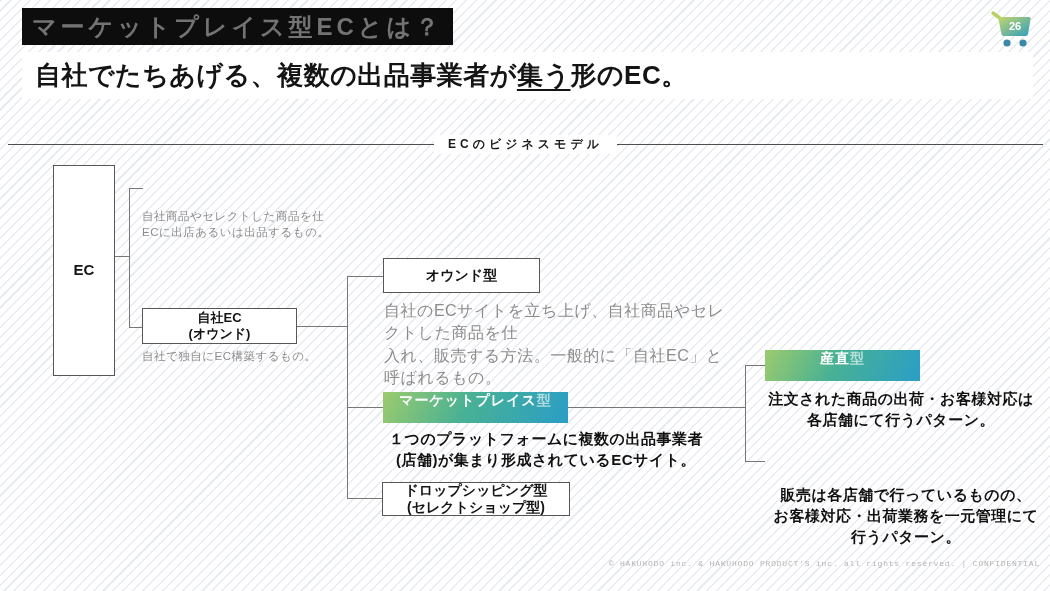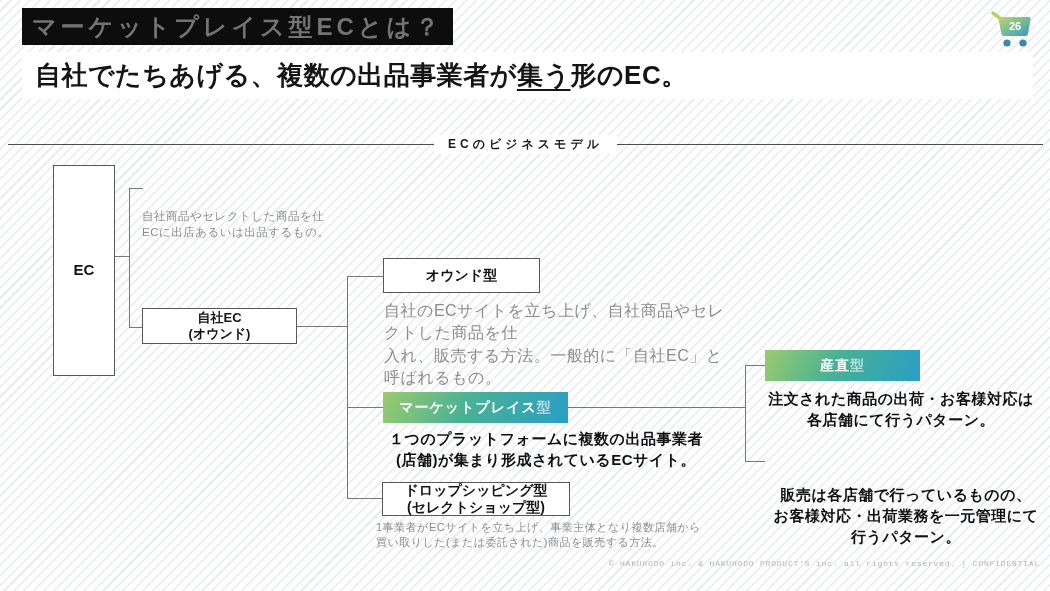--- a/index.html
+++ b/index.html
@@ -48,21 +48,21 @@
   
   .wbox {
     position: absolute; background: #ffffff; border: 1px solid #575757;
     display: flex; flex-direction: column; align-items: center; justify-content: center;
     color: #141414; font-weight: bold; text-align: center; line-height: 1.25;
   }
   .gbox {
     position: absolute;
     background: linear-gradient(115deg, #9ccb6d 0%, #49b194 45%, #2a9ec6 100%);
     color: #ffffff; font-weight: bold; text-align: center;
-    display: flex; flex-direction: column; align-items: center; justify-content: center;
+    display: flex; flex-direction: column; align-items: center; justify-content: flex-start;
     line-height: 1.25; letter-spacing: 1px;
   }
   .gbox .suffix { color: rgba(255,255,255,0.62); font-weight: bold; }
   .hline, .vline { position: absolute; background: #777777; }
   .hline { height: 1px; }
   .vline { width: 1px; }
   .desc-gray {
     position: absolute; color: #8c8c8c; font-size: 11.5px; line-height: 1.4;
     white-space: pre-line; letter-spacing: 0.5px;
   }
@@ -132,41 +132,40 @@
     <span>EC</span>
   </div>
 
   <div class="desc-gray" style="left:142px; top:208px; width:220px;">自社商品やセレクトした商品を仕
 ECに出店あるいは出品するもの。</div>
 
   <div class="wbox" style="left:142px; top:308px; width:155px; height:36px; font-size:13px;">
     <span>自社EC</span>
     <span>(オウンド)</span>
   </div>
+  <div class="desc-gray" style="left:142px; top:348px; width:220px;">自社で独自にEC構築するもの。</div>
 
   <div class="wbox" style="left:383px; top:258px; width:157px; height:35px; font-size:14px;">
     <span>オウンド型</span>
   </div>
   <div class="desc-gray" style="left:376px; top:300px; width:345px; font-size:16px;margin-left:8px;">自社のECサイトを立ち上げ、自社商品やセレクトした商品を仕
 入れ、販売する方法。一般的に「自社EC」と呼ばれるもの。</div>
 
   <div class="gbox" style="left:383px; top:392px; width:185px; height:31px; font-size:14px;">
     <div>
       <span>マーケットプレイス</span><span class="suffix">型</span>
     </div>
   </div>
   <div class="desc-bold" style="left:376px; top:428px; width:340px;">１つのプラットフォームに複数の出品事業者
 (店舗)が集まり形成されているECサイト。</div>
 
   <div class="wbox" style="left:382px; top:482px; width:188px; height:34px; font-size:14px;">
     <span>ドロップシッピング型</span>
     <span>(セレクトショップ型)</span>
   </div>
-  <div class="desc-gray" style="left:376px; top:520px; width:345px; font-size:11px;">1事業者がECサイトを立ち上げ、事業主体となり複数店舗から
-買い取りした(または委託された)商品を販売する方法。</div>
 
   <div class="gbox" style="left:765px; top:350px; width:155px; height:31px; font-size:14px;">
     <div>
       <span>産直</span><span class="suffix">型</span>
     </div>
   </div>
   <div class="desc-bold" style="left:761px; top:388px; width:280px;">注文された商品の出荷・お客様対応は
 各店舗にて行うパターン。</div>
 
   <div class="desc-bold" style="left:761px; top:484px; width:290px;">販売は各店舗で行っているものの、

